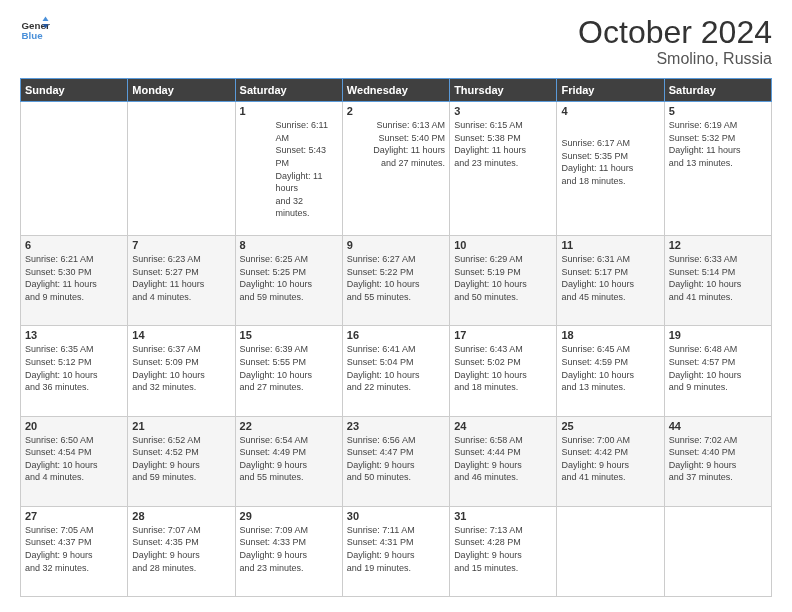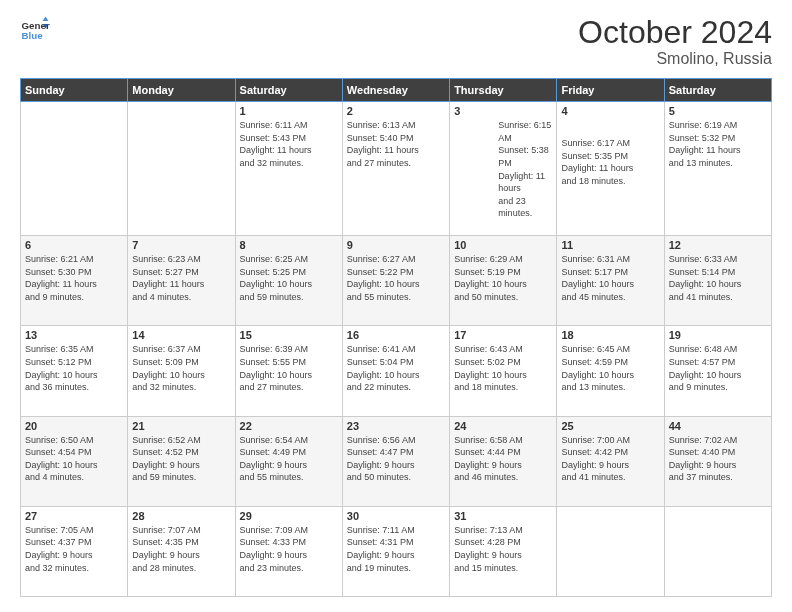--- a/index.html
+++ b/index.html
@@ -117,35 +117,35 @@
         <th>Friday</th>
         <th>Saturday</th>
       </tr>
     </thead>
     <tbody id="calendar-body">
     <tr>
           <td class="empty-cell"></td>
           <td class="empty-cell"></td>
           <td>
             <div class="day-number">1</div>
-            <div class="cell-info" style="white-space: pre-line;">Sunrise: 6:11 AM
+            <div class="cell-info" style="white-space: pre-line; margin-left: 36px;">Sunrise: 6:11 AM
 Sunset: 5:43 PM
 Daylight: 11 hours
 and 32 minutes.</div>
           </td>
           <td>
             <div class="day-number">2</div>
-            <div class="cell-info" style="white-space: pre-line;">Sunrise: 6:13 AM
+            <div class="cell-info" style="white-space: pre-line; text-align: right;">Sunrise: 6:13 AM
 Sunset: 5:40 PM
 Daylight: 11 hours
 and 27 minutes.</div>
           </td>
           <td>
             <div class="day-number">3</div>
-            <div class="cell-info" style="white-space: pre-line; margin-left: 44px;">Sunrise: 6:15 AM
+            <div class="cell-info" style="white-space: pre-line;">Sunrise: 6:15 AM
 Sunset: 5:38 PM
 Daylight: 11 hours
 and 23 minutes.</div>
           </td>
           <td>
             <div class="day-number">4</div>
             <div class="cell-info" style="white-space: pre-line; margin-top: 20px;">Sunrise: 6:17 AM
 Sunset: 5:35 PM
 Daylight: 11 hours
 and 18 minutes.</div>

